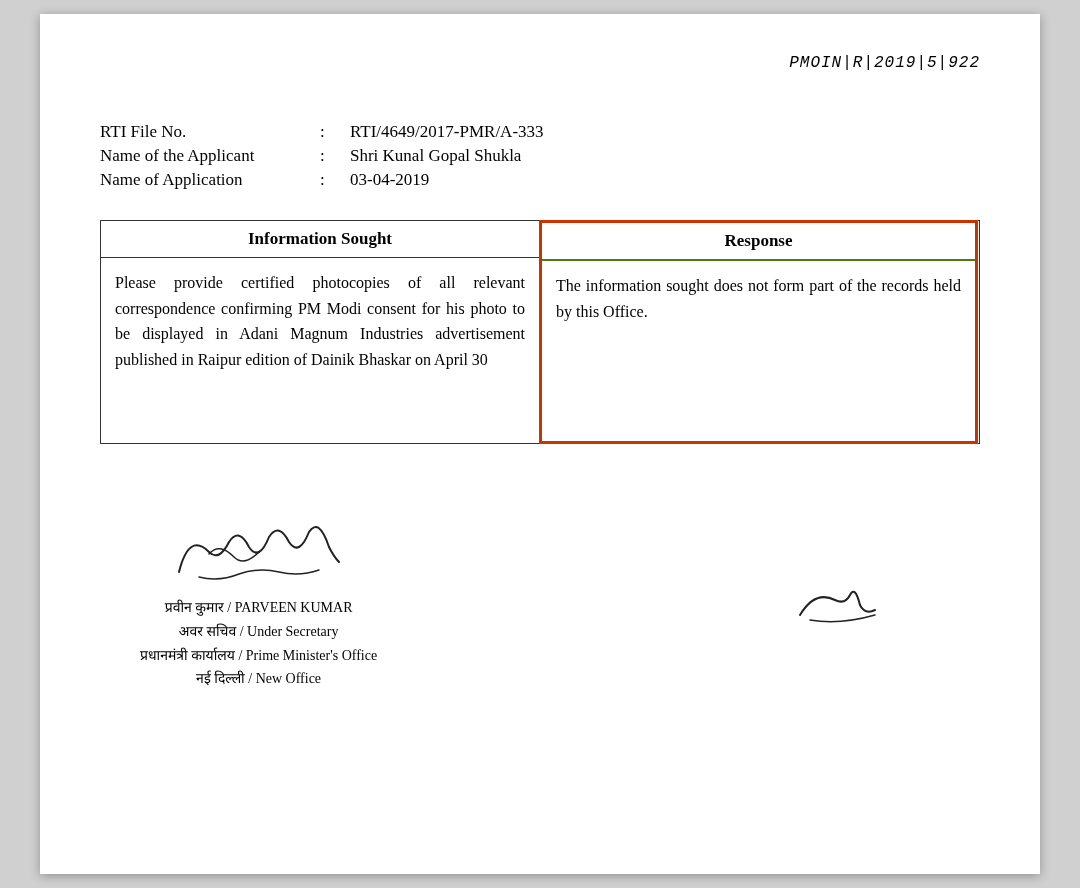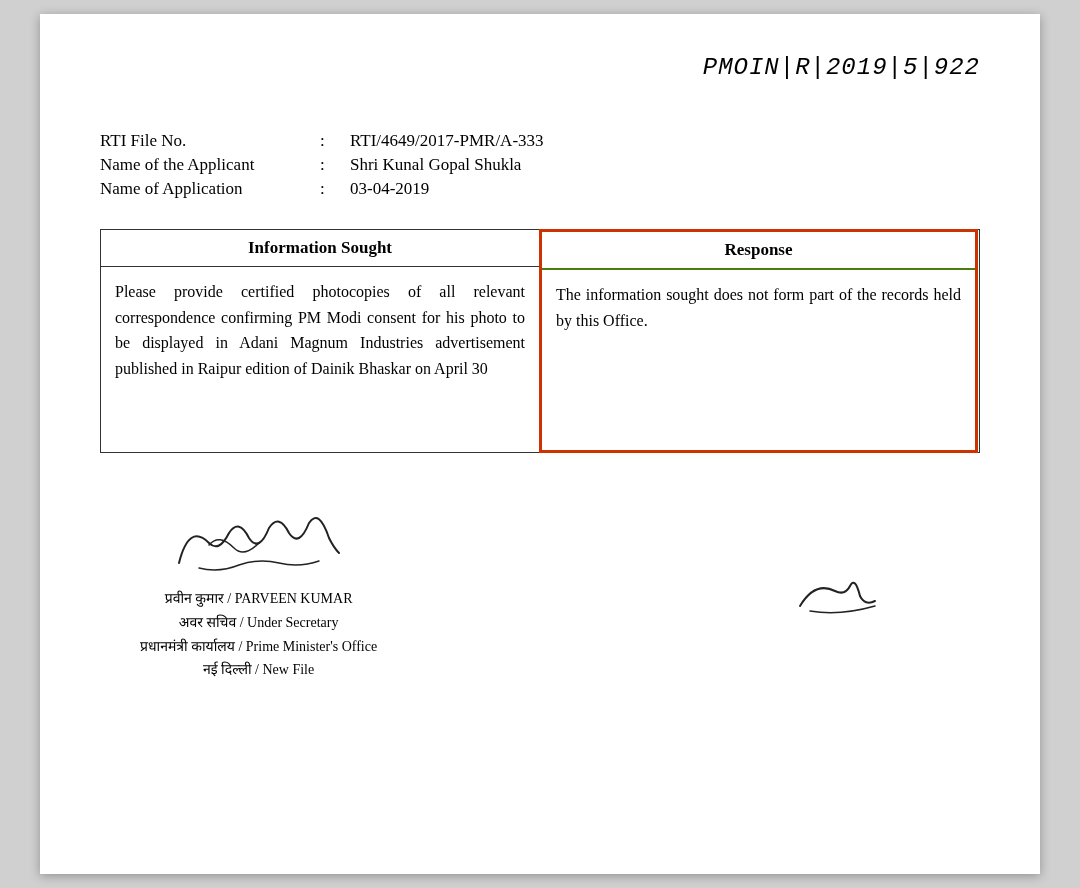--- a/index.html
+++ b/index.html
@@ -21,21 +21,21 @@
       width: 1000px;
       min-height: 860px;
       background: #ffffff;
       position: relative;
       padding: 40px 60px 60px 60px;
       box-shadow: 0 2px 10px rgba(0,0,0,0.3);
     }
 
     .reference-number {
       text-align: right;
-      font-size: 24px;
+      font-size: 16px;
       font-style: italic;
       margin-bottom: 50px;
       font-family: 'Courier New', monospace;
       letter-spacing: 1px;
     }
 
     .header-section {
       margin-bottom: 30px;
     }
 
@@ -56,21 +56,21 @@
       font-size: 17px;
     }
 
     .header-value {
       font-size: 17px;
     }
 
     .table-container {
       border: 1.5px solid #333;
       display: flex;
-      margin-bottom: 50px;
+      margin-bottom: 68px;
     }
 
     .table-left {
       width: 50%;
       border-right: 1.5px solid #333;
     }
 
     .table-right {
       width: 50%;
       border: 3px solid #cc3300;
@@ -172,21 +172,21 @@
         <svg width="200" height="80" viewBox="0 0 200 80" xmlns="http://www.w3.org/2000/svg">
           <path d="M 20 60 Q 30 20 50 40 Q 60 50 70 30 Q 80 15 90 35 Q 100 50 110 25 Q 120 10 130 30 Q 140 45 150 20 Q 160 5 170 35 Q 175 45 180 50" stroke="#222" stroke-width="2" fill="none" stroke-linecap="round"></path>
           <path d="M 40 65 Q 60 70 80 62 Q 100 55 120 60 Q 140 65 160 58" stroke="#222" stroke-width="1.5" fill="none" stroke-linecap="round"></path>
           <path d="M 50 42 Q 60 30 75 45 Q 85 55 100 40" stroke="#222" stroke-width="1.5" fill="none" stroke-linecap="round"></path>
         </svg>
       </div>
       <div class="sig-text">
         <div>प्रवीन कुमार / PARVEEN KUMAR</div>
         <div>अवर सचिव / Under Secretary</div>
         <div>प्रधानमंत्री कार्यालय / Prime Minister's Office</div>
-        <div>नई दिल्ली / New File</div>
+        <div>नई दिल्ली / New Office</div>
       </div>
     </div>
 
     <div class="sig-right">
       <div class="signature-img">
         <svg width="120" height="70" viewBox="0 0 120 70" xmlns="http://www.w3.org/2000/svg">
           <path d="M 20 55 Q 35 30 55 40 Q 65 45 70 35 Q 75 25 80 45 Q 85 55 95 50" stroke="#222" stroke-width="2" fill="none" stroke-linecap="round"></path>
           <path d="M 30 60 Q 60 65 95 55" stroke="#222" stroke-width="1.5" fill="none" stroke-linecap="round"></path>
         </svg>
       </div>

